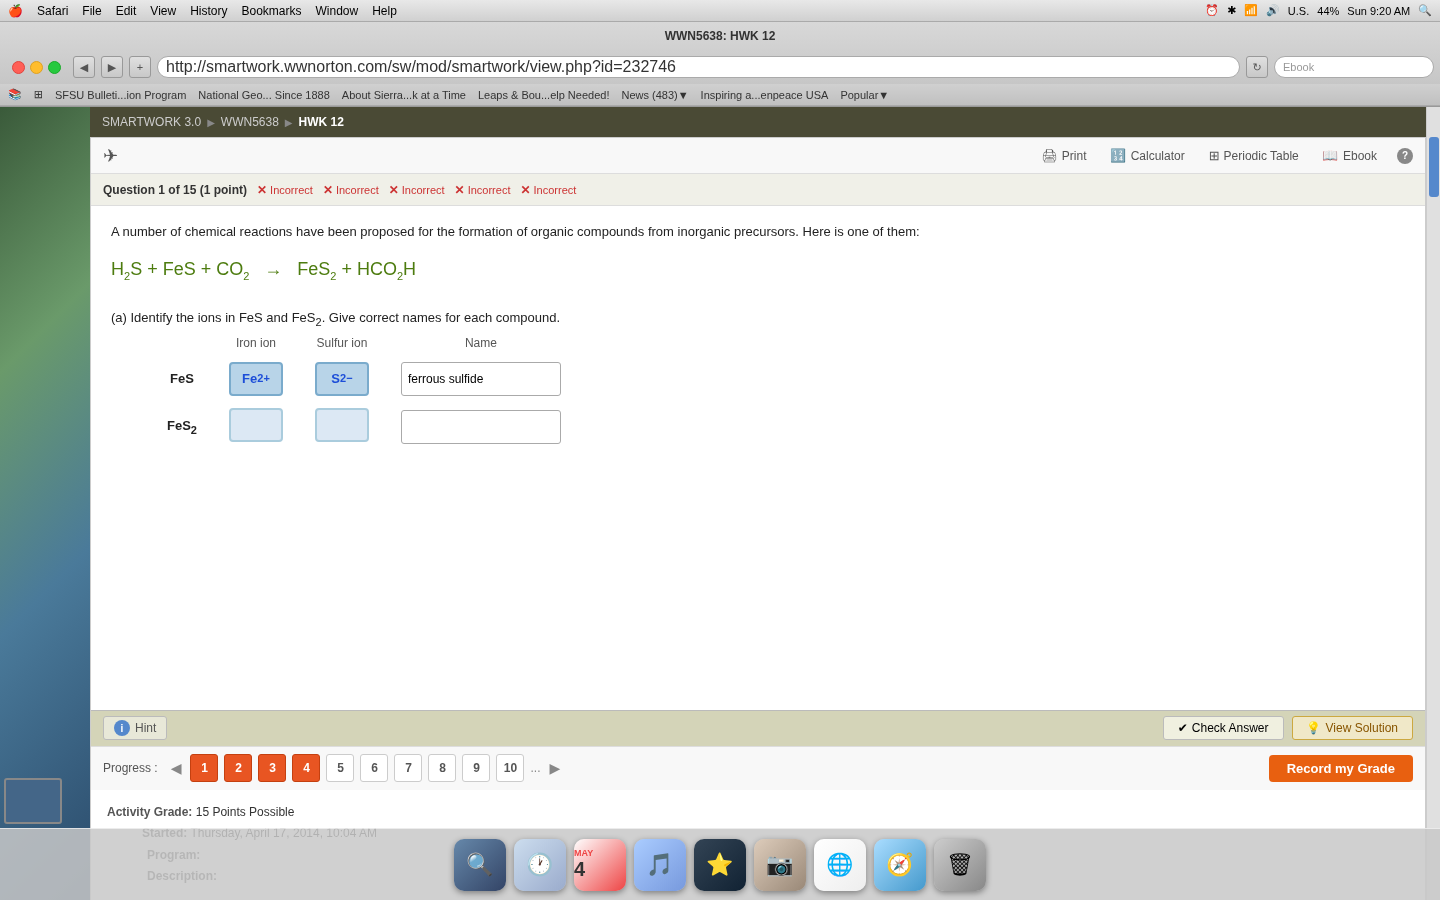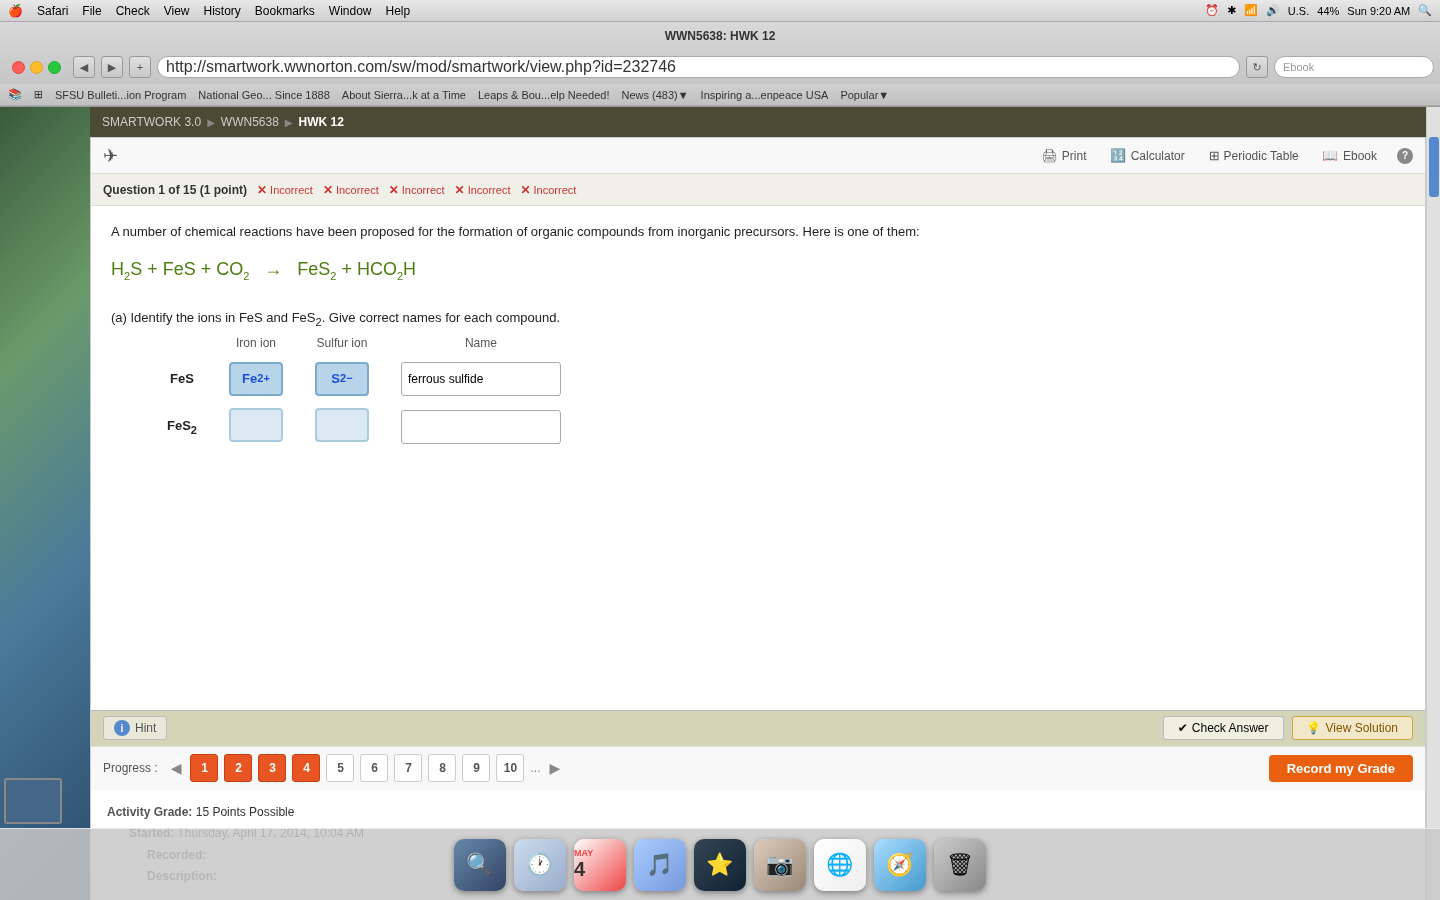--- a/index.html
+++ b/index.html
@@ -473,21 +473,21 @@
       font-weight: bold;
     }
   </style>
 </head>
 <body>
 
 <div class="mac-menubar">
   <span>🍎</span>
   <span>Safari</span>
   <span>File</span>
-  <span>Check</span>
+  <span>Edit</span>
   <span>View</span>
   <span>History</span>
   <span>Bookmarks</span>
   <span>Window</span>
   <span>Help</span>
   <div class="mac-menubar-right">
     <span>⏰</span>
     <span>✱</span>
     <span>📶</span>
     <span>🔊</span>
@@ -686,26 +686,26 @@
         <span class="prog-nav">▶</span>
         <div class="prog-spacer"></div>
         <button class="record-btn">Record my Grade</button>
       </div>
 
       <div class="activity-info">
         <div>
           <span class="field-label">Activity Grade:</span>
           <span>15 Points Possible</span>
         </div>
-        <div style="margin-left:22px;">
+        <div style="margin-left:35px;">
           <span class="field-label">Started:</span>
           <span>Thursday, April 17, 2014, 10:04 AM</span>
         </div>
         <div style="margin-left:40px;">
-          <span class="field-label">Recorded:</span>
+          <span class="field-label">Program:</span>
           <span></span>
         </div>
         <div style="margin-left:40px;">
           <span class="field-label">Description:</span>
           <span></span>
         </div>
       </div>
     </div>
   </div>
 

